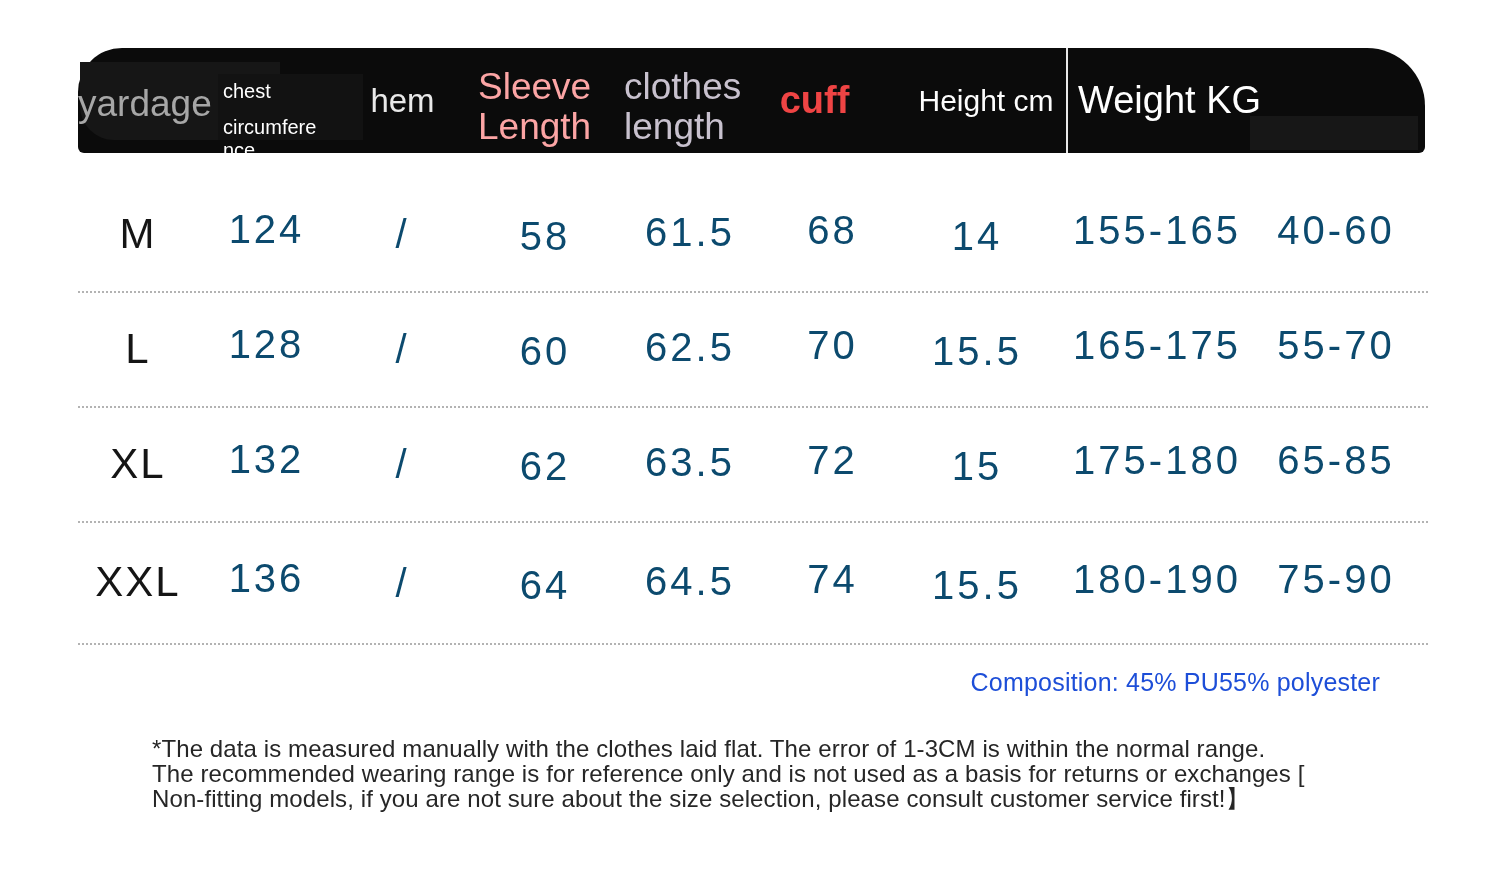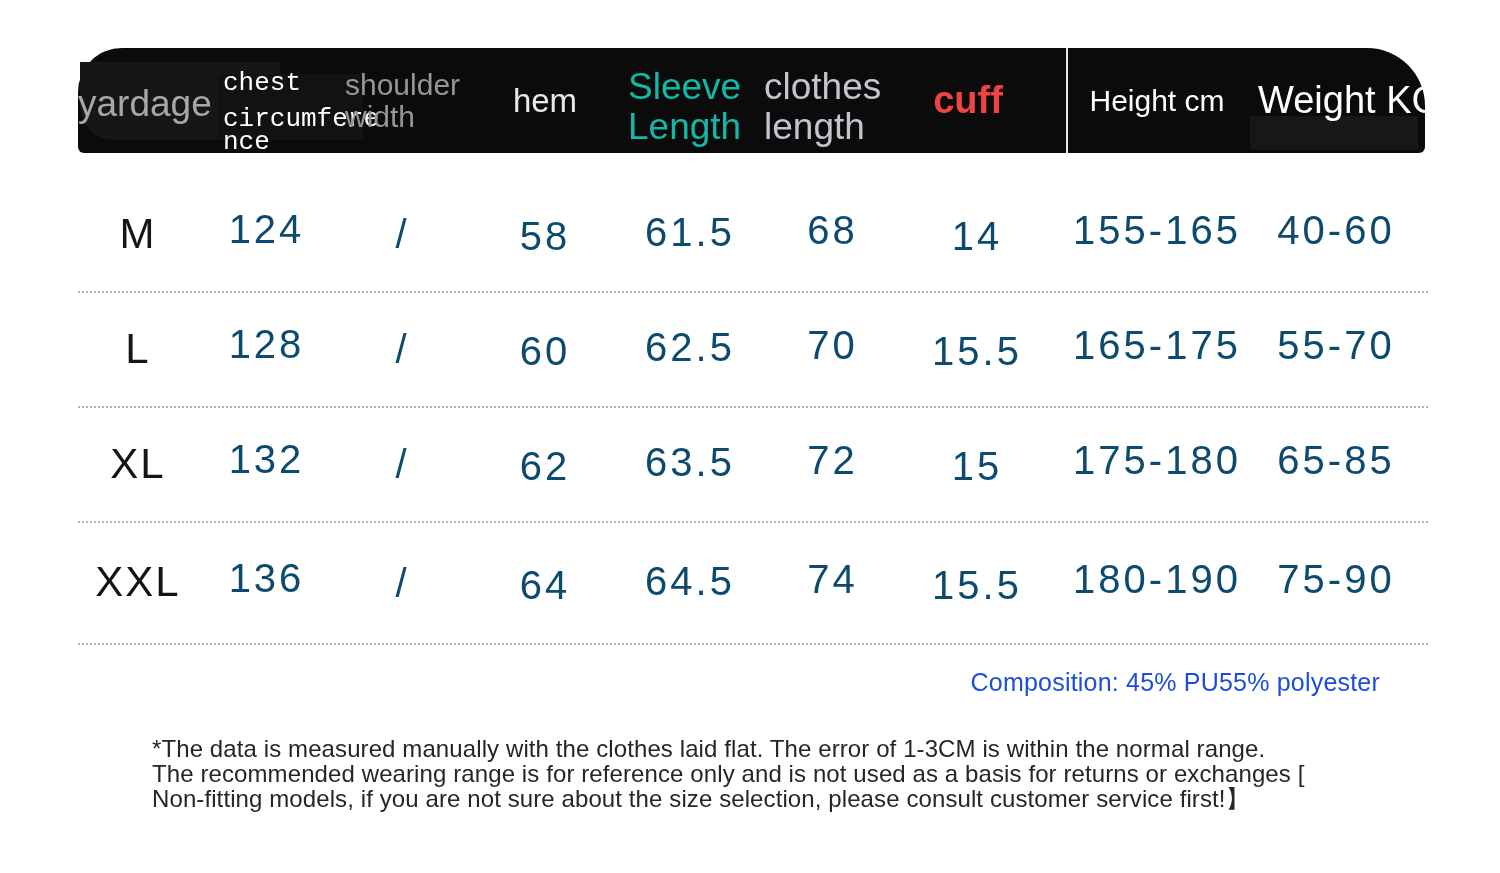--- a/index.html
+++ b/index.html
@@ -45,25 +45,25 @@
   .header-grid {
     position: absolute;
     left: 0; top: 0;
     width: 1347px;
     height: 105px;
     align-items: center;
   }
   .hcell { position: relative; }
 
   .h-yardage { text-align: center; color: #a7a7a7; font-size: 37px; top: 3px; white-space: nowrap; }
-  .h-chest   { padding-left: 25px; color: #ffffff; font-size: 26px; line-height: 23px; top: 12px; font-family: Liberation Mono, monospace; }
+  .h-chest   { padding-left: 25px; color: #ffffff; font-size: 20px; line-height: 23px; top: 20px; }
   .h-chest .chest-word { margin-bottom: 13px; }
   .h-shoulder{ padding-left: 10px; color: #95959a; font-size: 30px; line-height: 32px; }
   .h-hem     { text-align: center; color: #e9e9e9; font-size: 33px; }
-  .h-sleeve  { padding-left: 8px;  color: #14b8a6; font-size: 37px; line-height: 40px; top: 6px; }
+  .h-sleeve  { padding-left: 8px;  color: #fca5a5; font-size: 37px; line-height: 40px; top: 6px; }
   .h-clothes { padding-left: 4px;  color: #c8c1ce; font-size: 37px; line-height: 40px; top: 6px; }
   .h-cuff    { text-align: center; color: #ef4444; font-size: 38px; font-weight: 700; left: -18px; }
   .h-height  { text-align: center; color: #fdfdfd; font-size: 30px; white-space: nowrap; }
   .h-weight  { padding-left: 11px; color: #ffffff; font-size: 38px; white-space: nowrap; }
 
   
   .rows {
     position: absolute;
     left: 78px;
     top: 178px;
@@ -120,24 +120,20 @@
     <div class="patch patch-yardage"></div>
     <div class="patch patch-chest"></div>
     <div class="patch patch-weight"></div>
 
     <div class="grid9 header-grid">
       <div class="hcell h-yardage">yardage</div>
       <div class="hcell h-chest">
         <div class="chest-word">chest</div>
         <div>circumfere</div>
         <div>nce</div>
-      </div>
-      <div class="hcell h-shoulder">
-        <div>shoulder</div>
-        <div>width</div>
       </div>
       <div class="hcell h-hem">hem</div>
       <div class="hcell h-sleeve">
         <div>Sleeve</div>
         <div>Length</div>
       </div>
       <div class="hcell h-clothes">
         <div>clothes</div>
         <div>length</div>
       </div>

